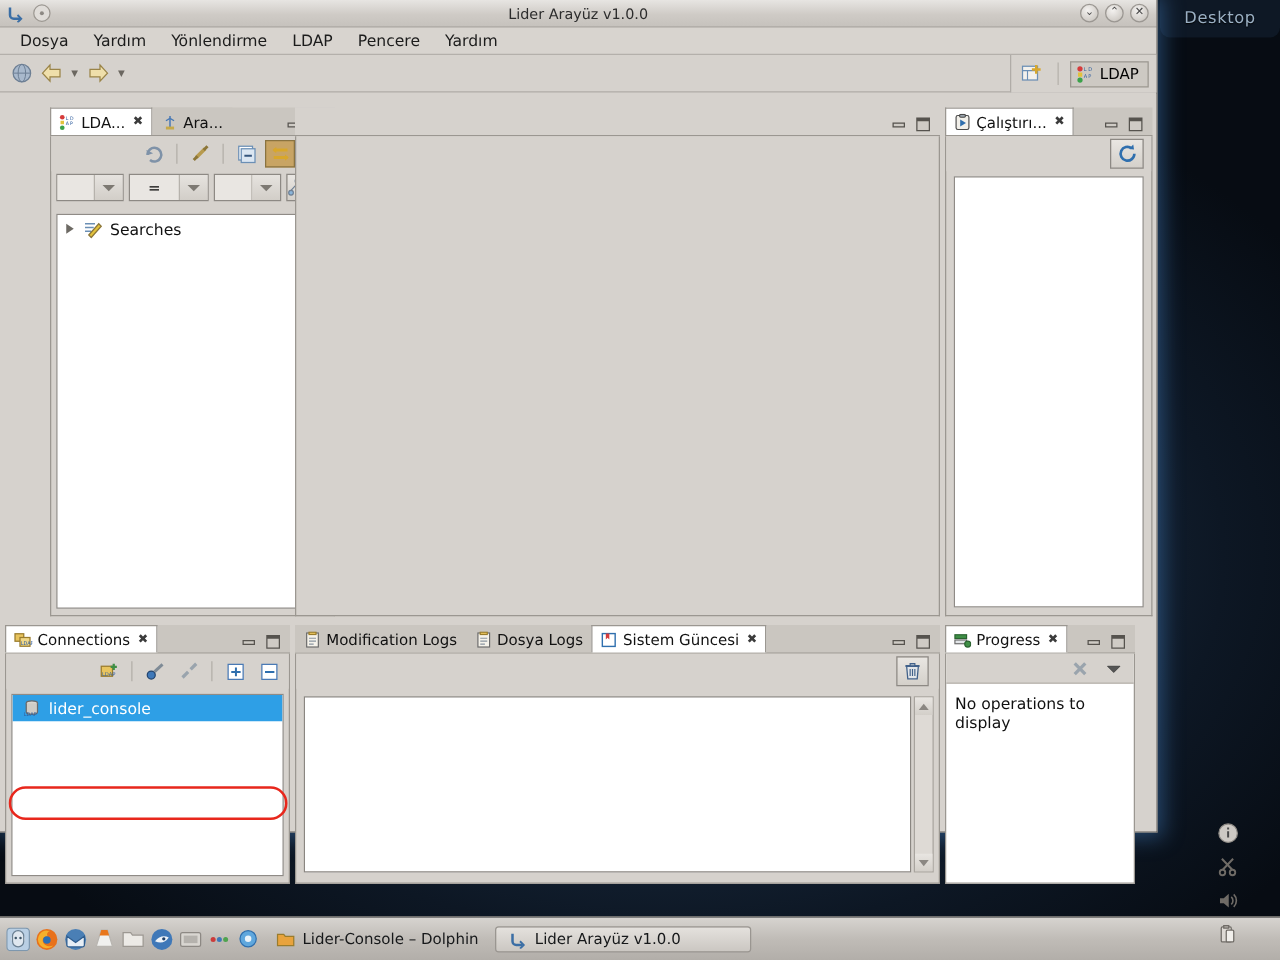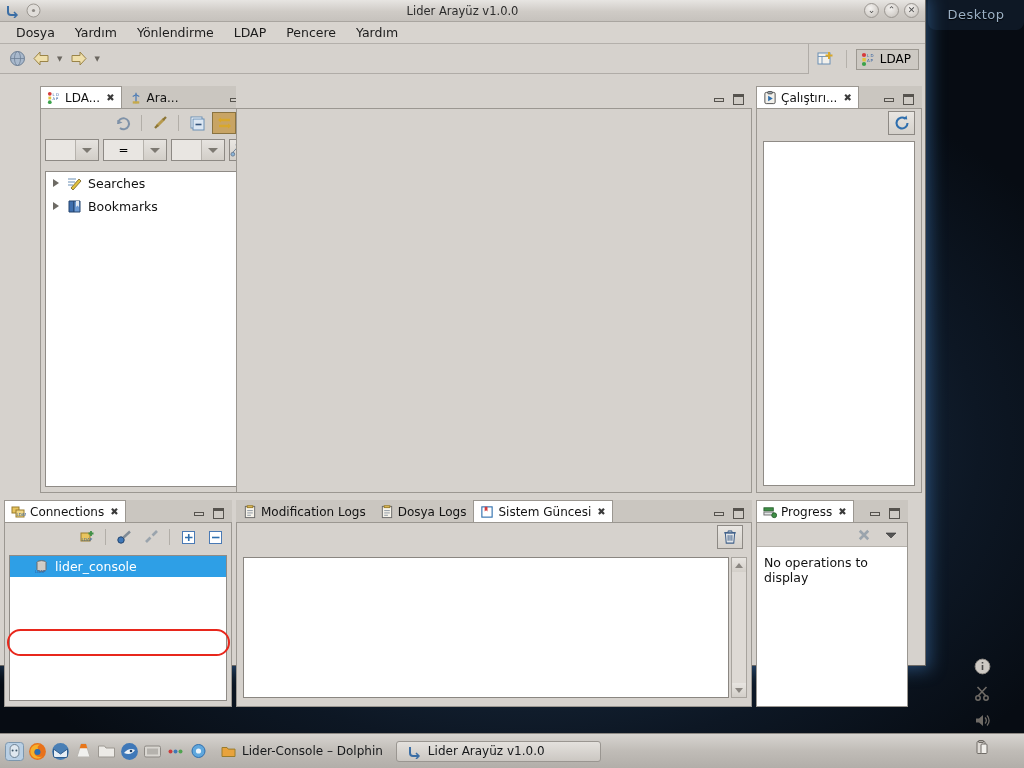--- a/index.html
+++ b/index.html
@@ -151,21 +151,21 @@
     border-left: 5px solid transparent; border-right: 5px solid transparent;
   }
   .sq-btn {
     width: 26px; height: 22px; border: 1px solid #8d8984;
     background: linear-gradient(#e9e6e2, #d4d0ca);
     display: inline-flex; align-items: center; justify-content: center;
   }
   
   .conn-row {
     display: flex; align-items: center; gap: 6px;
-    height: 21px; padding-left: 24px; font-size: 12.5px;
+    height: 21px; padding-left: 8px; font-size: 12.5px;
   }
   .conn-row.selected { background: #2e9fe6; color: #fff; }
   #conn-annot {
     position: absolute; left: 7px; top: 554px; width: 223px; height: 27px;
     border: 2px solid #e8271c; border-radius: 14px; pointer-events: none;
   }
   
   .log-area {
     position: absolute; left: 6px; right: 22px; top: 34px; bottom: 8px;
     background: #fff; border: 1px solid #8a8681;
@@ -399,31 +399,20 @@
         <div class="white-list" style="position:absolute; left:4px; right:4px; top:62px; bottom:5px;">
           <div class="tree-row">
             <span class="twisty"></span>
             <span>
               <svg width="15" height="15" viewBox="0 0 15 15">
                 <path d="M1 3 h8 M1 6 h7 M1 9 h5" stroke="#6b8fb5" stroke-width="1.2"></path>
                 <path d="M4 12 L12 3 l2 2 L6 14 z" fill="#e2c23c" stroke="#8c7638"></path>
               </svg>
             </span>
             <span>Searches</span>
-          </div>
-          <div class="tree-row">
-            <span class="twisty"></span>
-            <span>
-              <svg width="15" height="15" viewBox="0 0 15 15">
-                <path d="M2 2 h5 v11 h-5 z" fill="#3f6fae" stroke="#24456e"></path>
-                <path d="M7 2 h6 v11 h-6 z" fill="#6c9ad4" stroke="#24456e"></path>
-                <path d="M9 2 v6 l1.5 -1.5 L12 8 V2 z" fill="#e2e8f0"></path>
-              </svg>
-            </span>
-            <span>Bookmarks</span>
           </div>
         </div>
       </div>
     </div>
 
     <div class="part" style="left:236px; top:11px; width:516px; height:407px;">
       <div class="tab-strip" style="background:#d6d2cd;">
         <div class="tab-ctrls">
           <div class="ctrl-min"></div>
           <div class="ctrl-max"></div>

